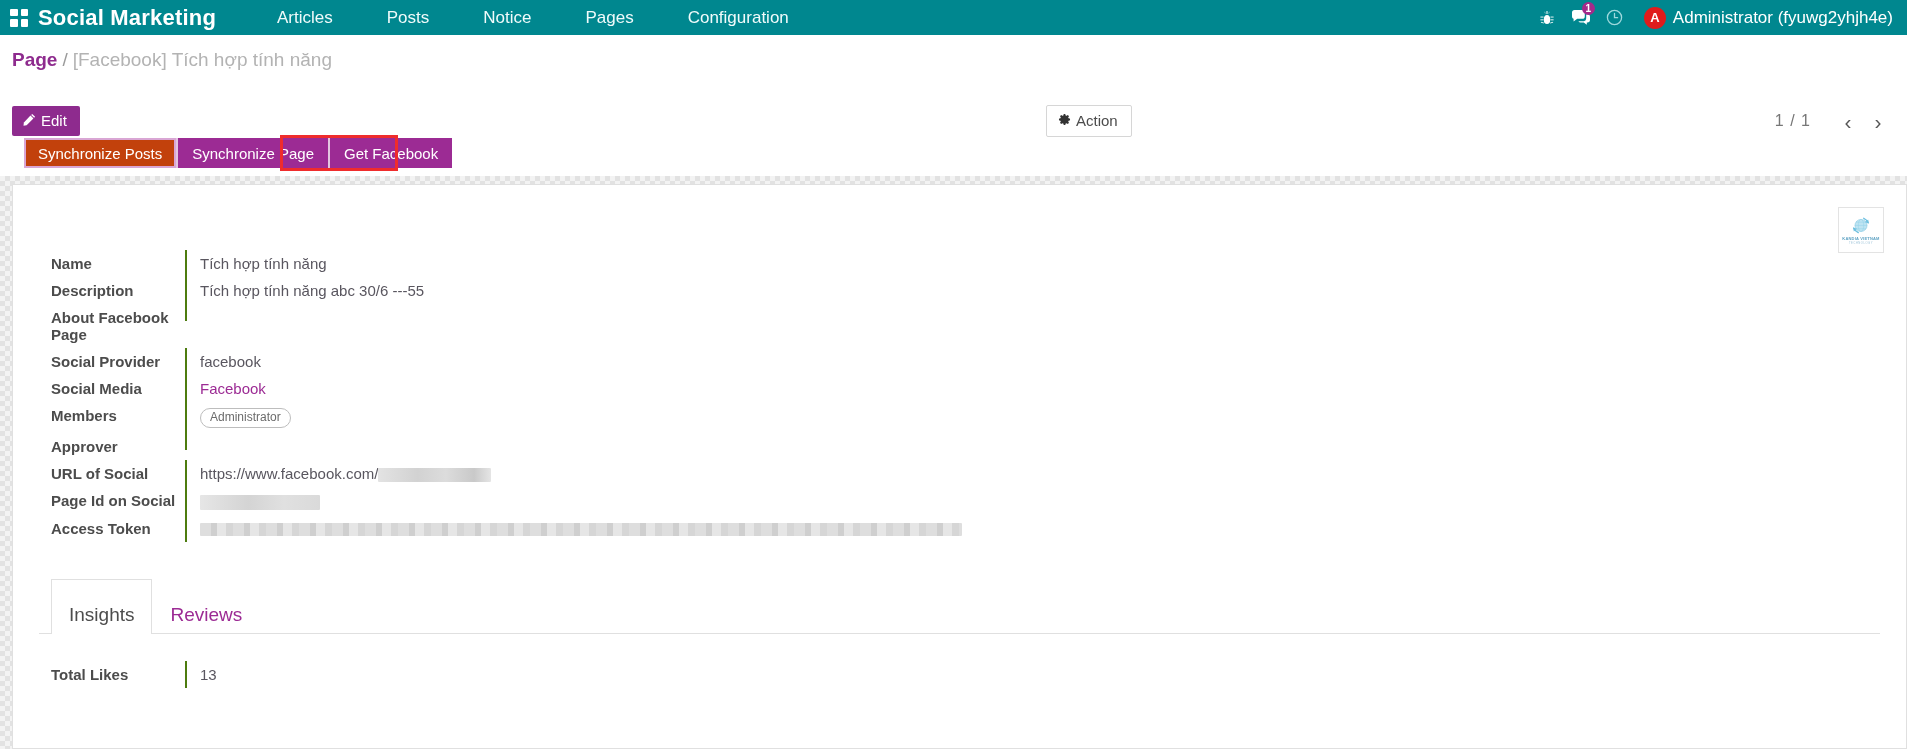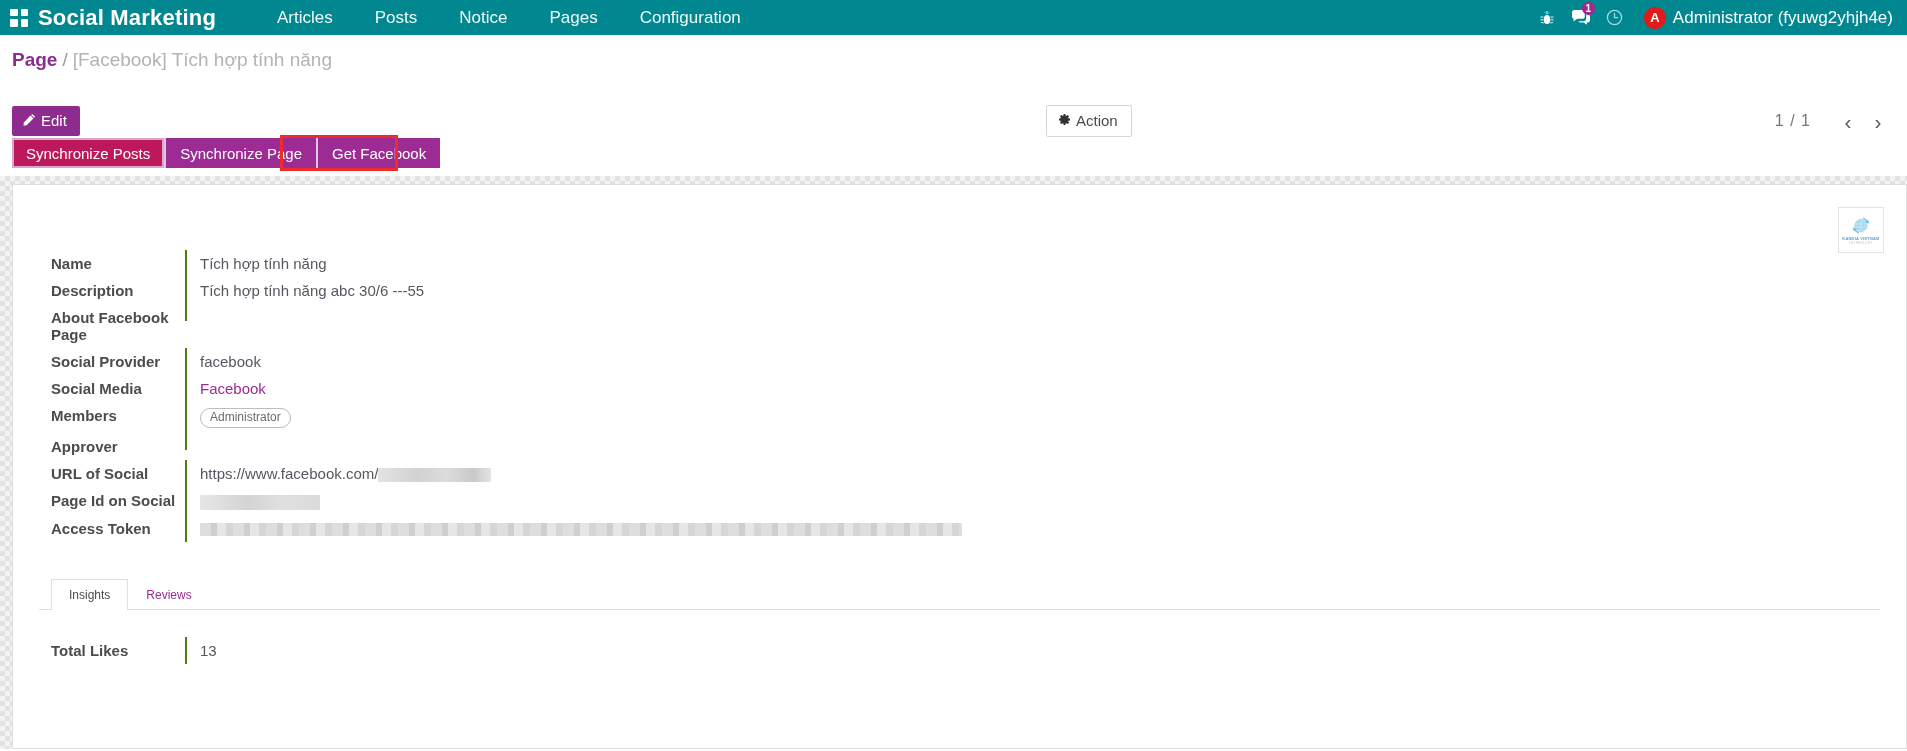--- a/index.html
+++ b/index.html
@@ -15,21 +15,21 @@
     height:35px;background:#00878f;display:flex;align-items:center;
     color:#ffffff;font-size:17px;position:relative;
   }
   .apps-grid{
     width:18px;height:18px;margin-left:10px;margin-right:10px;
     display:grid;grid-template-columns:1fr 1fr;grid-template-rows:1fr 1fr;gap:3px;
     cursor:pointer;
   }
   .apps-grid i{background:#ffffff;display:block;border-radius:1px;}
   .brand{font-size:22px;font-weight:bold;color:#ffffff;margin-right:40px;letter-spacing:.2px;}
-  .nav-menu{display:flex;align-items:center;gap:0;}
+  .nav-menu{display:flex;align-items:center;gap:12px;}
   .nav-menu .nav-item{
     padding:0 21px;line-height:35px;color:#f0fbfb;font-size:17px;cursor:pointer;white-space:nowrap;
   }
   .nav-right{position:absolute;right:10px;top:0;height:35px;display:flex;align-items:center;gap:0;}
   .nav-ico{width:34px;height:35px;display:flex;align-items:center;justify-content:center;position:relative;cursor:pointer;}
   .nav-ico svg{display:block;}
   .badge{
     position:absolute;top:2px;right:3px;background:#a32a8a;color:#fff;
     font-size:10px;line-height:13px;min-width:13px;height:13px;border-radius:7px;
     text-align:center;padding:0 2px;box-sizing:border-box;font-weight:bold;
@@ -68,21 +68,21 @@
     width:30px;height:28px;display:flex;align-items:center;justify-content:center;
     cursor:pointer;color:#555;font-size:21px;line-height:1;
   }
 
   
   .btnbar{display:flex;align-items:flex-start;padding-left:12px;position:relative;height:32px;}
   .sbtn{
     background:#9c2b94;color:#ffffff;border:none;font-size:15px;font-family:inherit;
     height:30px;padding:0 14px;cursor:pointer;white-space:nowrap;display:flex;align-items:center;
   }
-  .sbtn.first{background:#be185d;box-shadow:inset 0 0 0 2px #d9a6d4;}
+  .sbtn.first{background:#c2410c;box-shadow:inset 0 0 0 2px #d9a6d4;margin-left:12px;}
   .sbtn.sep{border-left:2px solid #e3c6e0;}
   .redbox{
     position:absolute;left:280px;top:-3px;width:118px;height:36px;
     border:3px solid #ef2c2c;box-sizing:border-box;pointer-events:none;
   }
 
   
   .sheet-wrap{
     margin-top:6px;
     background-color:#f3f3f3;
@@ -122,21 +122,21 @@
   }
   .redact{display:inline-block;vertical-align:middle;border-radius:1px;}
   .redact.r1{width:113px;height:14px;background:linear-gradient(90deg,#e3e3e3,#d2d2d2 35%,#dcdcdc 60%,#c9c9c9 85%,#e5e5e5);}
   .redact.r2{width:120px;height:15px;background:linear-gradient(90deg,#e6e6e6,#d4d4d4 40%,#e0e0e0 70%,#dadada);}
   .redact.r3{width:762px;height:13px;background:repeating-linear-gradient(90deg,#dedede 0 11px,#cfcfcf 11px 17px,#e6e6e6 17px 26px,#d6d6d6 26px 33px);}
 
   
   .notebook{margin-top:37px;}
   .tabs{display:flex;border-bottom:1px solid #e0e0e0;padding-left:12px;}
   .tab{
-    font-size:12px;padding:8px 17px 8px;color:#9c2b94;cursor:pointer;
+    font-size:19px;padding:24px 17px 8px;color:#9c2b94;cursor:pointer;
     border:1px solid transparent;border-bottom:none;margin-bottom:-1px;background:transparent;
   }
   .tab.active{color:#4c4c4c;background:#ffffff;border-color:#e0e0e0;border-bottom-color:#ffffff;}
   .tabpane{margin-top:27px;}
 </style>
 </head>
 <body>
 
 <div class="navbar">
   <div class="apps-grid">

